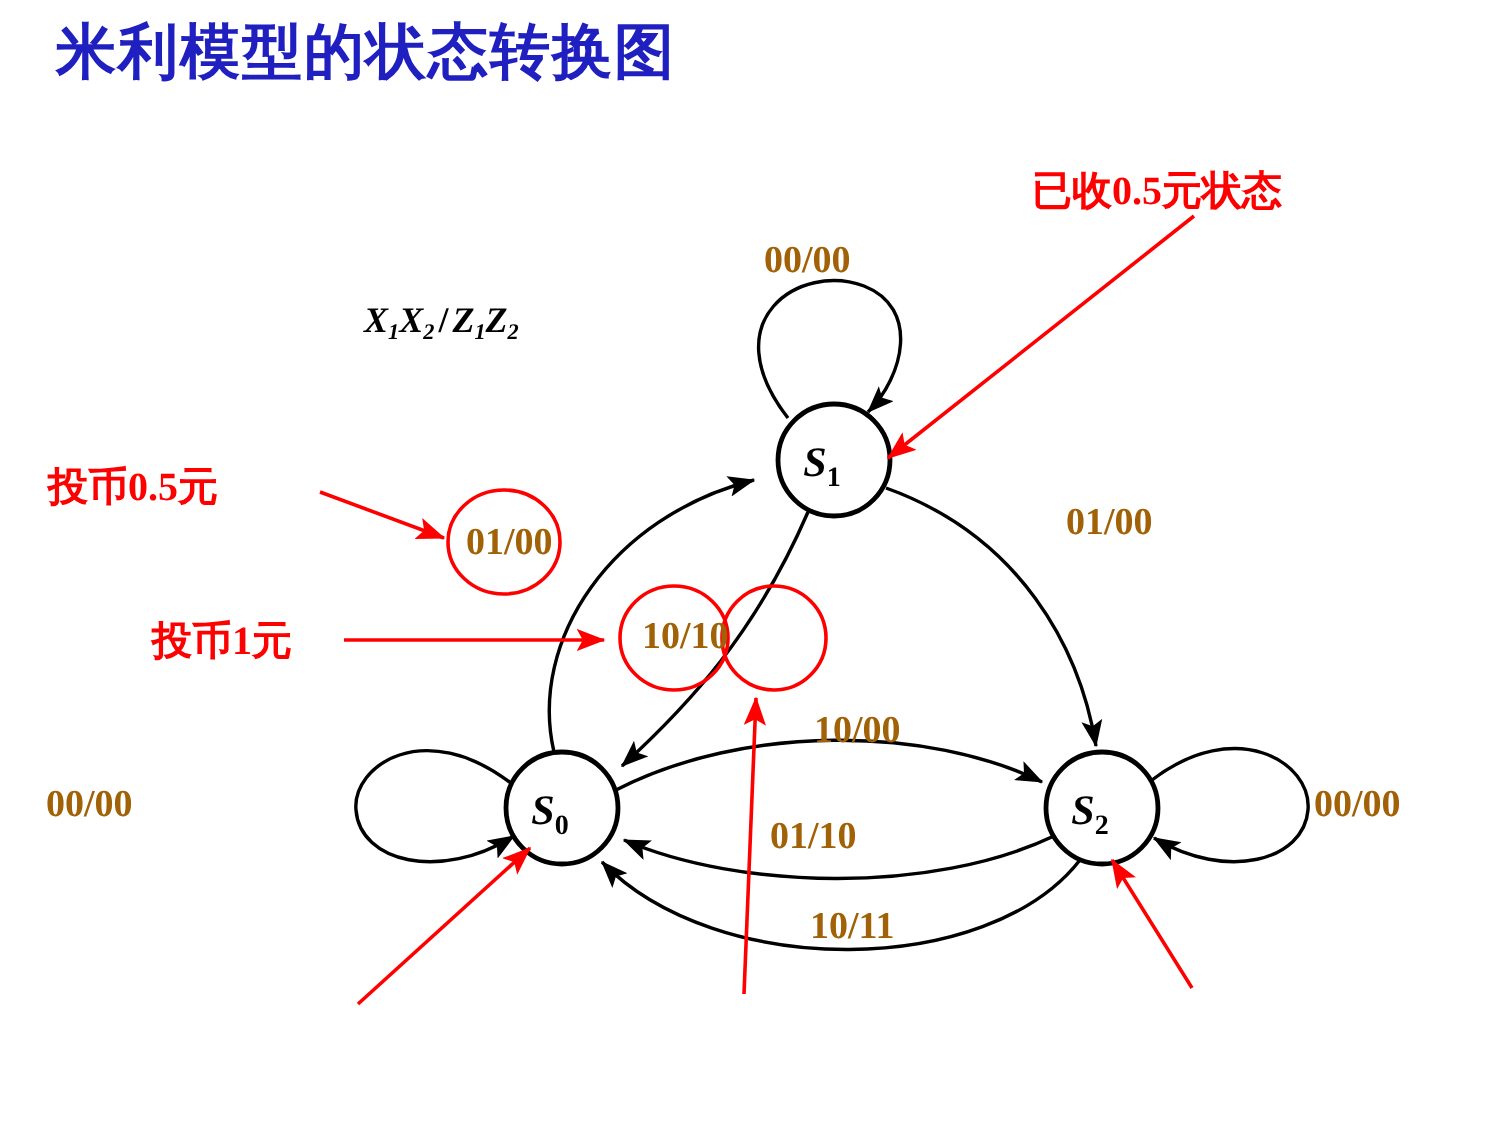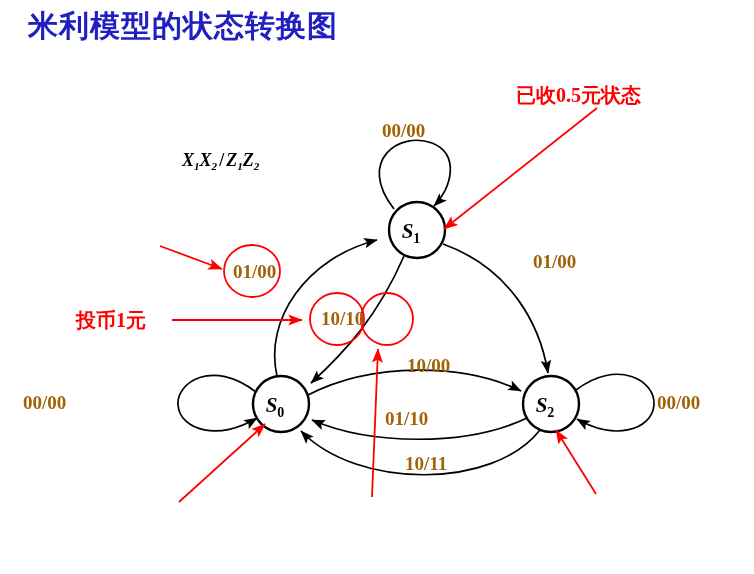--- a/index.html
+++ b/index.html
@@ -160,15 +160,16 @@
   <div class="lbl" style="left:382px; top:120px;">00/00</div>
   <div class="lbl" style="left:657px; top:392px;">00/00</div>
   <div class="lbl" style="left:233px; top:261px;">01/00</div>
   <div class="lbl" style="left:321px; top:308px;font-family:Liberation Serif, serif;">10/10</div>
   <div class="lbl" style="left:533px; top:251px;">01/00</div>
   <div class="lbl" style="left:407px; top:355px;">10/00</div>
   <div class="lbl" style="left:385px; top:408px;">01/10</div>
   <div class="lbl" style="left:378px; top:453px;margin-left:27px;">10/11</div>
 
   <div class="annot" style="left:516px; top:82px;">已收0.5元状态</div>
+  <div class="annot" style="left:24px;  top:230px;">投币0.5元</div>
   <div class="annot" style="left:76px;  top:307px;text-align:right;">投币1元</div>
 
 </div>
 
 </body></html>

